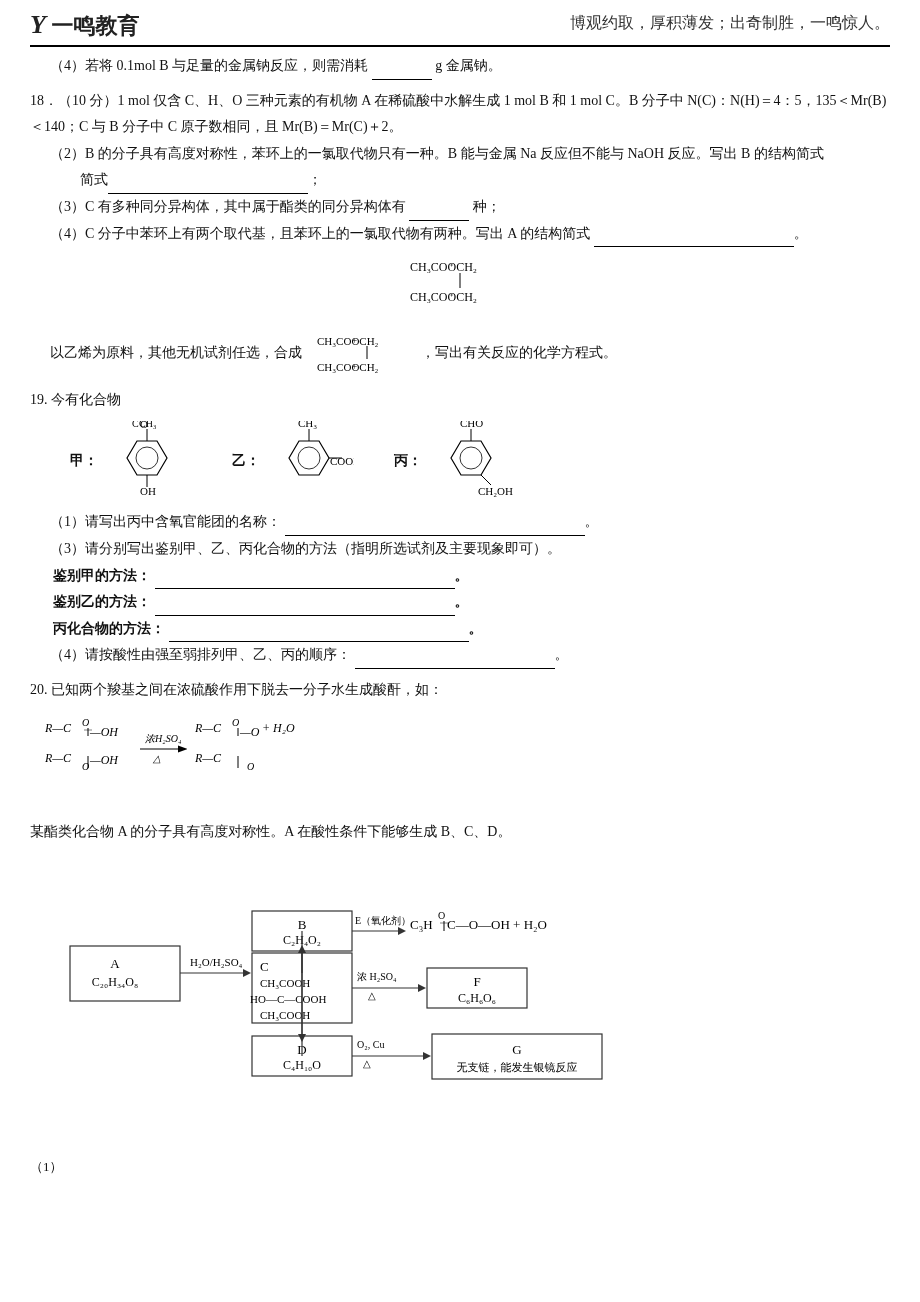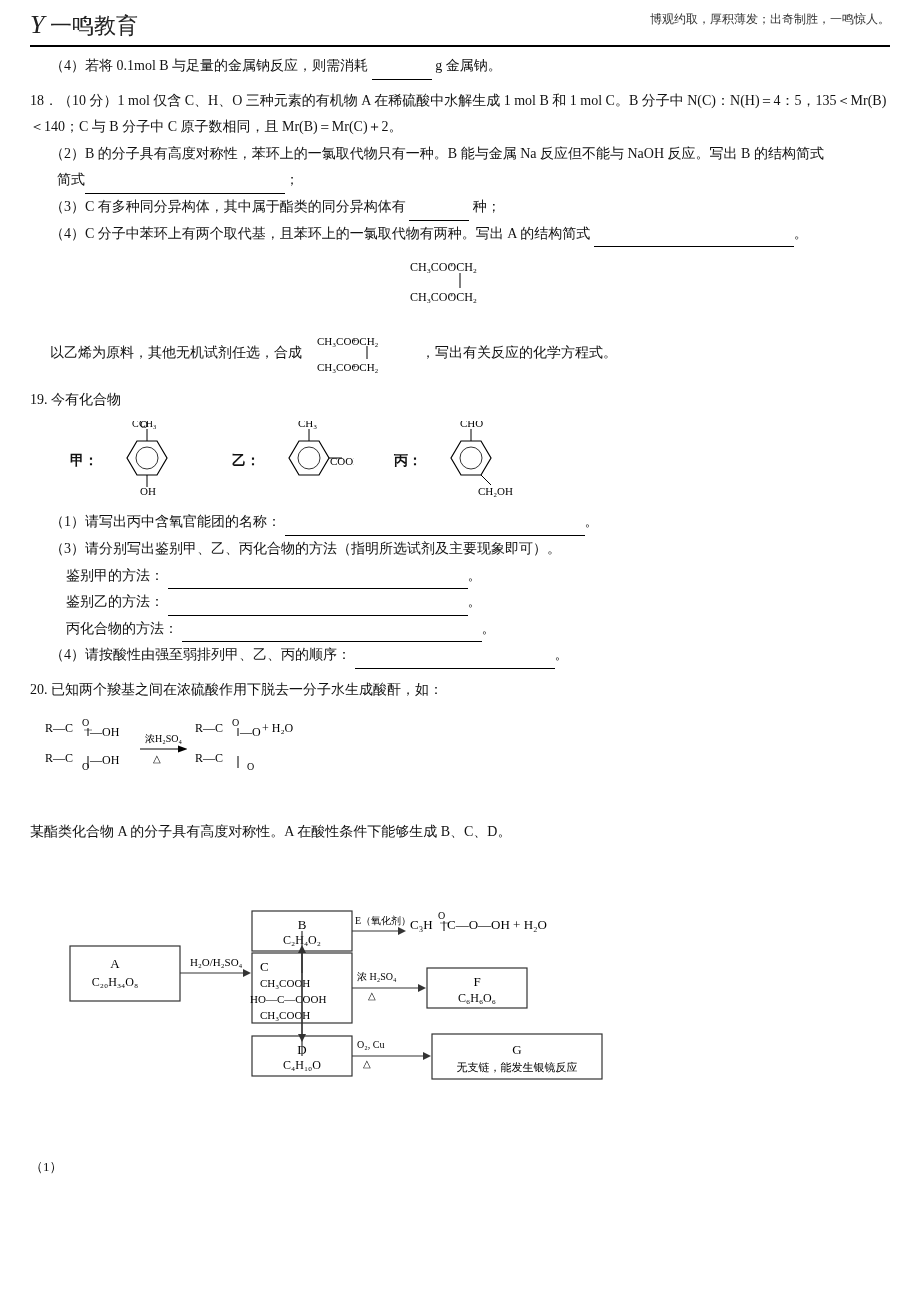--- a/index.html
+++ b/index.html
@@ -15,42 +15,42 @@
     .header {
       display: flex;
       justify-content: space-between;
       align-items: flex-start;
       border-bottom: 2px solid #000;
       padding-bottom: 4px;
       margin-bottom: 6px;
     }
     .logo {
       font-size: 22px;
-      font-weight: normal;
+      font-weight: bold;
       color: #222;
       font-family: "KaiTi","楷体", serif;
     }
     .logo span.y {
       font-style: italic;
       font-size: 26px;
     }
     .tagline {
-      font-size: 12px;
+      font-size: 16px;
       color: #333;
       text-align: center;
       line-height: 1.6;
     }
     .content {
       line-height: 1.9;
     }
     .question-block {
       margin-bottom: 8px;
     }
     .indent1 { margin-left: 20px; }
-    .indent2 { margin-left: 36px; }
+    .indent2 { margin-left: 23px; font-weight: bold; }
     .underline-blank {
       display: inline-block;
       border-bottom: 1px solid #000;
       min-width: 120px;
       height: 16px;
       vertical-align: bottom;
     }
     .underline-blank-sm {
       display: inline-block;
       border-bottom: 1px solid #000;
@@ -87,20 +87,21 @@
       margin: 10px 30px;
       position: relative;
     }
     .page-footer {
       margin-top: 10px;
       font-size: 13px;
     }
     
     .anhydride-section {
       margin: 8px 0 8px 10px;
+      font-style: italic;
     }
   </style>
 </head>
 <body>
 
 <div class="header">
   <div class="logo">
     <span class="y">Y</span>
     <span>一鸣教育</span>
   </div>
@@ -119,21 +120,21 @@
   </div>
 
   <div class="question-block">
     <div>
       <span>18．（10 分）1  mol 仅含 C、H、O 三种元素的有机物 A 在稀硫酸中水解生成 1  mol B 和 1  mol C。B 分子中 N(C)：N(H)＝4：5，135＜Mr(B)＜140；C 与 B 分子中 C 原子数相同，且 Mr(B)＝Mr(C)＋2。</span>
     </div>
 
 
     <div class="indent1">
       <span>（2）B 的分子具有高度对称性，苯环上的一氯取代物只有一种。B 能与金属 Na 反应但不能与 NaOH 反应。写出 B 的结构简式</span><br>
-      <span style="margin-left:7px;">简式<span class="underline-blank-lg"></span>；</span>
+      <span style="margin-left:30px;">简式<span class="underline-blank-lg"></span>；</span>
     </div>
 
     <div class="indent1">
       <span>（3）C 有多种同分异构体，其中属于酯类的同分异构体有</span>
       <span class="underline-blank-sm"></span>
       <span>种；</span>
     </div>
 
     <div class="indent1">
       <span>（4）C 分子中苯环上有两个取代基，且苯环上的一氯取代物有两种。写出 A 的结构简式</span>

